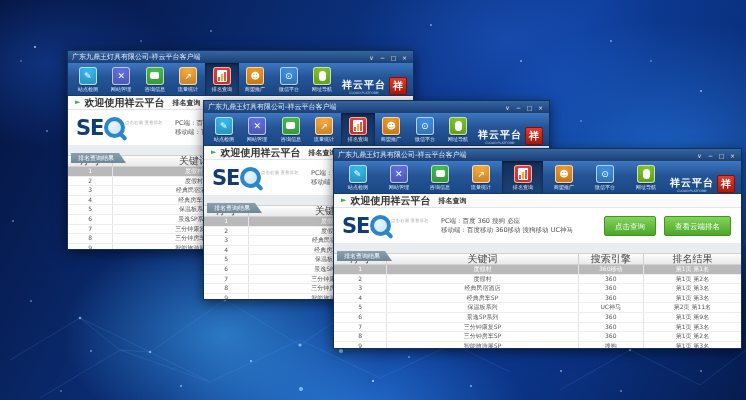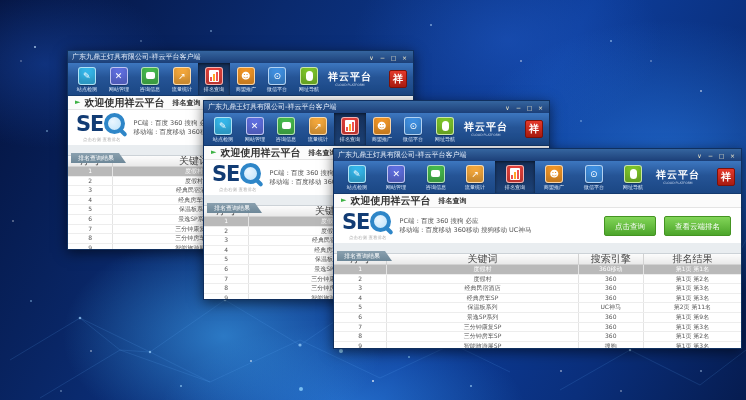--- a/index.html
+++ b/index.html
@@ -61,35 +61,35 @@
            gap:1px;min-width:0;padding:1px 0;}
   .tb-item.sel{background:linear-gradient(#142e57,#1d4277);box-shadow:inset 0 1px 3px rgba(0,0,0,.55);}
   .tb-ico{width:16px;height:16px;border-radius:3px;display:flex;align-items:center;justify-content:center;
           color:#fff;font-size:9px;line-height:16px;border:1px solid rgba(255,255,255,.6);
           box-shadow:inset 0 -6px 6px rgba(0,0,0,.18), 0 1px 1px rgba(0,0,0,.3);}
   .tb-label{color:#dce8f8;font-size:6px;line-height:6px;white-space:nowrap;transform:scale(.85);}
   .tb-ico .bars{display:flex;align-items:flex-end;gap:1px;background:#fff;padding:1px;border-radius:1px;height:10px;}
   .tb-ico .bars i{width:2px;display:block;}
   .tb-ico.mouse span{display:block;width:7px;height:10px;background:#fff;border-radius:4px;}
   .tb-ico.chat span{display:block;width:9px;height:7px;background:#fff;border-radius:2px;}
-  .brand{display:flex;align-items:center;gap:17px;padding:0 3px;}
+  .brand{display:flex;align-items:flex-end;gap:3px;padding:0 3px;}
   .brand-text{text-align:center;}
   .brand-name{color:#fff;font-weight:bold;font-size:10px;line-height:10px;letter-spacing:1px;white-space:nowrap;}
   .brand-sub{color:#c6d7ee;font-size:4px;line-height:5px;transform:scale(.8);white-space:nowrap;}
   .brand-seal{width:16px;height:16px;background:linear-gradient(#e4392b,#a81b10);color:#fff;
               font-size:10px;font-weight:bold;display:flex;align-items:center;justify-content:center;
               border-radius:2px;border:1px solid #7d120a;}
   
   .welcome{height:13px;flex:0 0 13px;display:flex;align-items:center;gap:4px;padding:0 7px;
            background:#fbfbfb;border-bottom:1px solid #e4e4e4;}
   .welcome-ico{color:#3db244;font-size:7px;line-height:13px;}
   .welcome-text{font-size:10px;color:#333;font-weight:bold;white-space:nowrap;}
   .welcome-sec{font-size:7px;color:#333;font-weight:bold;margin-left:4px;white-space:nowrap;}
   .banner{height:35px;flex:0 0 35px;display:flex;align-items:center;padding:0 8px;gap:8px;background:#fff;overflow:hidden;}
-  .seo{display:flex;flex-direction:column;flex:0 0 auto;text-align:right;}
+  .seo{display:flex;flex-direction:row;flex:0 0 auto;text-align:right;}
   .seo-row{display:flex;align-items:center;}
   .seo-se{font-size:21px;font-weight:bold;color:#123c74;line-height:20px;letter-spacing:-1px;}
   .seo-o{width:13px;height:13px;border:4px solid #2e86c8;border-radius:50%;margin-left:1px;position:relative;
          background:radial-gradient(circle at 35% 35%,#eaf6ff,#bfe3fa);}
   .seo-handle{position:absolute;width:4px;height:9px;background:#2e86c8;right:-4px;bottom:-7px;
               transform:rotate(-45deg);border-radius:2px;}
   .seo-sub{font-size:5px;color:#b0b0b0;line-height:6px;margin-top:2px;white-space:nowrap;transform:scale(.9);transform-origin:left;}
   .banner-info{flex:1;min-width:0;font-size:6.5px;color:#555;line-height:9px;white-space:nowrap;overflow:hidden;}
   .banner-buttons{display:flex;gap:8px;flex:0 0 auto;margin-right:2px;}
   .green-btn{background:linear-gradient(#82d558,#4ca52a);border:1px solid #449422;color:#fff;

